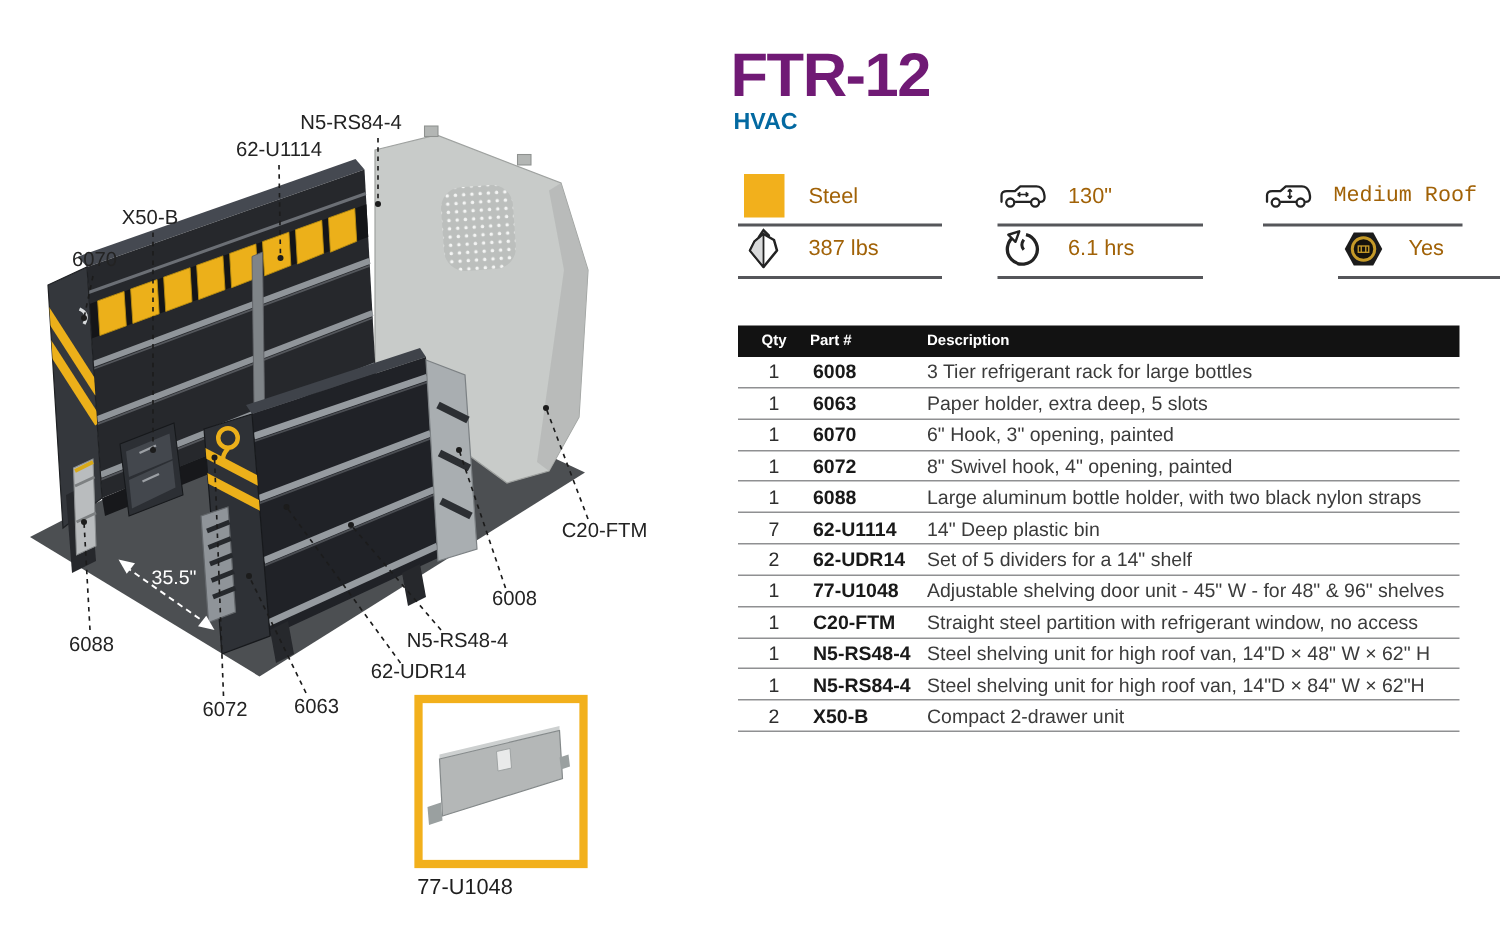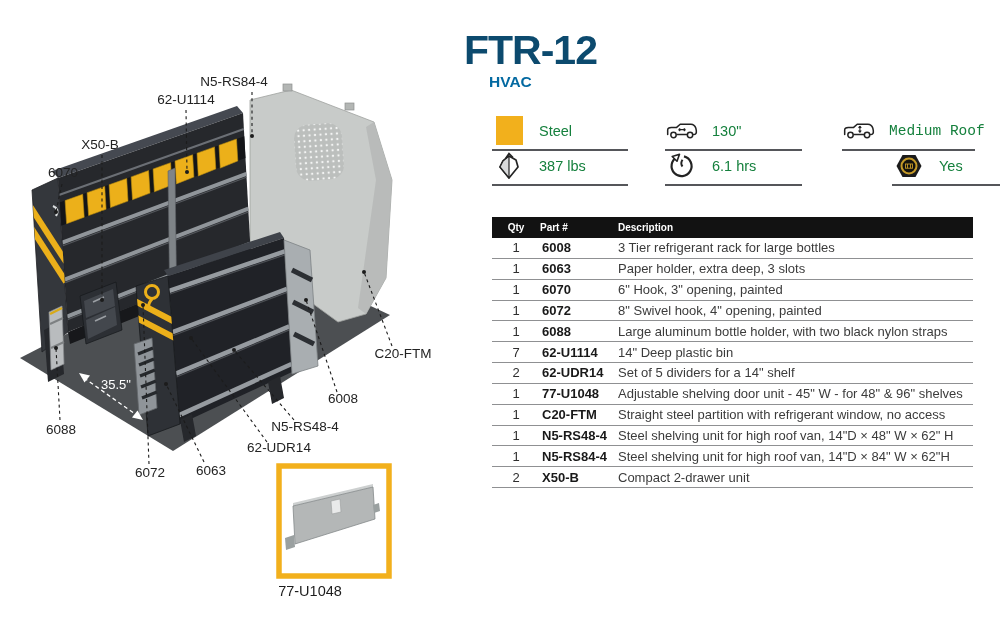--- a/index.html
+++ b/index.html
@@ -1,25 +1,25 @@
 <!DOCTYPE html>
 <html><head>
 <meta charset="utf-8">
 <style>
   html,body{margin:0;padding:0;background:#ffffff;}
   .canvas{position:relative;width:1000px;height:623px;background:#fff;overflow:hidden;
           font-family:"Liberation Sans",sans-serif;color:#222;}
   
-  .title{position:absolute;left:464px;top:30px;font-size:41px;line-height:41px;
-         font-weight:bold;letter-spacing:-1px;color:#0c4a6e;}
+  .title{position:absolute;left:487px;top:30px;font-size:41px;line-height:41px;
+         font-weight:bold;letter-spacing:-1px;color:#701a75;}
   .subtitle{position:absolute;left:489px;top:73px;font-size:15.5px;font-weight:bold;color:#0369a1;}
   .spec-cell{position:absolute;height:39px;display:flex;align-items:center;gap:13px;
              border-bottom:2px solid #55565a;box-sizing:border-box;}
   .spec-icon{width:34px;height:30px;display:flex;align-items:center;justify-content:center;flex:0 0 34px;}
-  .spec-label{font-size:14.5px;color:#15803d;white-space:nowrap;}
+  .spec-label{font-size:14.5px;color:#a16207;white-space:nowrap;}
   .swatch{width:27px;height:29px;}
   .t-header{position:absolute;left:492px;top:217px;width:481px;height:21px;background:#121212;
             display:grid;grid-template-columns:48px 78px 1fr;align-items:center;
             color:#fff;font-size:10px;font-weight:bold;}
   .t-header .hc0{text-align:center;}
   .t-body{position:absolute;left:492px;top:238px;width:481px;}
   .t-row{display:grid;grid-template-columns:48px 78px 1fr;align-items:center;height:19.85px;
          border-bottom:1px solid #8f9092;font-size:13px;color:#3b3b3b;}
   .t-row .t-cell:nth-child(1){text-align:center;color:#2e2e2e;}
   .t-row .t-cell:nth-child(2){font-weight:bold;color:#191919;padding-left:2px;}
@@ -292,21 +292,21 @@
   </div>
   <div class="t-body">
       <div class="t-row">
         <div class="t-cell">1</div>
         <div class="t-cell">6008</div>
         <div class="t-cell">3 Tier refrigerant rack for large bottles</div>
       </div>
       <div class="t-row">
         <div class="t-cell">1</div>
         <div class="t-cell">6063</div>
-        <div class="t-cell">Paper holder, extra deep, 3 slots</div>
+        <div class="t-cell">Paper holder, extra deep, 5 slots</div>
       </div>
       <div class="t-row">
         <div class="t-cell">1</div>
         <div class="t-cell">6070</div>
         <div class="t-cell">6" Hook, 3" opening, painted</div>
       </div>
       <div class="t-row">
         <div class="t-cell">1</div>
         <div class="t-cell">6072</div>
         <div class="t-cell">8" Swivel hook, 4" opening, painted</div>

